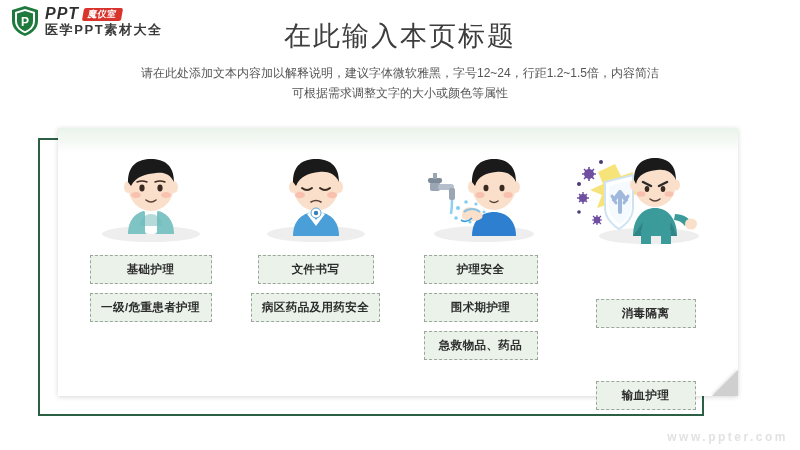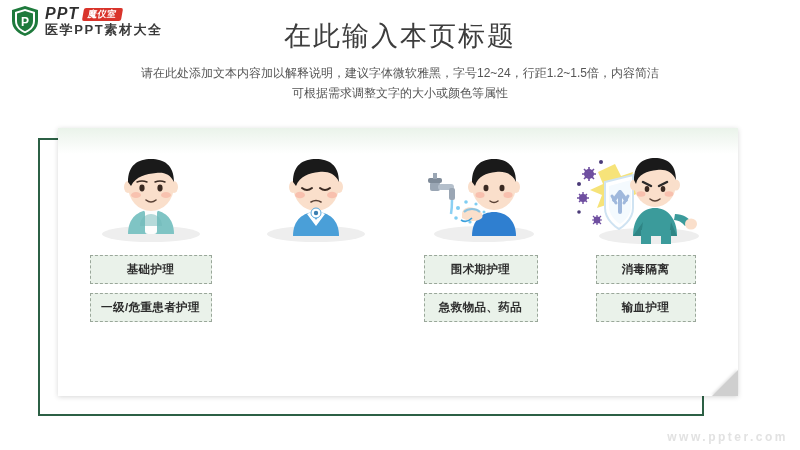--- a/index.html
+++ b/index.html
@@ -161,21 +161,21 @@
     font-weight: bold;
     padding: 6px 10px;
     text-align: center;
     white-space: nowrap;
     box-sizing: border-box;
     letter-spacing: 0.4px;
   }
   .col-0 .chip { min-width: 122px; }
   .col-1 .chip { min-width: 116px; }
   .col-2 .chip { min-width: 114px; }
-  .col-3 .chip { min-width: 100px; }
+  .col-3 .chip { min-width: 100px; margin-top: 44px; }
 
   
   .watermark {
     position: absolute;
     right: 12px;
     bottom: 6px;
     font-size: 12px;
     color: #e2e2e2;
     letter-spacing: 2.5px;
     font-weight: bold;
@@ -255,20 +255,24 @@
           <ellipse cx="98" cy="45" rx="4" ry="6" fill="#fadfcb"></ellipse>
           <path d="M52 40 C52 23 62 17 75 17 C88 17 98 23 98 40 C94 31 86 29 78 30 C68 31 59 34 55 44 Z" fill="#1a1a1a"></path>
           <path d="M61 46 Q66 50 71 46" stroke="#3a2a22" stroke-width="2" fill="none" stroke-linecap="round"></path>
           <path d="M79 46 Q84 50 89 46" stroke="#3a2a22" stroke-width="2" fill="none" stroke-linecap="round"></path>
           <ellipse cx="59" cy="53" rx="5" ry="3.2" fill="#f7b8a6" opacity="0.8"></ellipse>
           <ellipse cx="91" cy="53" rx="5" ry="3.2" fill="#f7b8a6" opacity="0.8"></ellipse>
           <path d="M70 60 Q75 57 80 60" stroke="#5a4236" stroke-width="1.6" fill="none" stroke-linecap="round"></path>
           <circle cx="75" cy="71" r="5" fill="#ffffff" stroke="#5aa9dd" stroke-width="1"></circle>
           <circle cx="75" cy="71" r="2.2" fill="#3c7fb0"></circle>
         </svg>
+      </div>
+      <div class="chips">
+        <div class="chip">文件书写</div>
+        <div class="chip">病区药品及用药安全</div>
       </div>
     </div>
 
     <div class="col col-2">
       <div class="illus">
         <svg width="150" height="104" viewBox="0 0 150 104">
           <ellipse cx="78" cy="92" rx="50" ry="8" fill="#eeeeee"></ellipse>
           <path d="M66 94 C66 78 76 70 88 70 C100 70 110 78 110 94 Z" fill="#2f7fd0"></path>
           <ellipse cx="88" cy="44" rx="22" ry="24" fill="#fadfcb"></ellipse>
           <ellipse cx="66" cy="45" rx="4" ry="6" fill="#fadfcb"></ellipse>
@@ -290,20 +294,21 @@
           <circle cx="52" cy="66" r="2" fill="#7fcdf2"></circle>
           <circle cx="60" cy="60" r="1.8" fill="#7fcdf2"></circle>
           <circle cx="70" cy="62" r="1.6" fill="#7fcdf2"></circle>
           <circle cx="50" cy="76" r="1.8" fill="#7fcdf2"></circle>
           <circle cx="78" cy="70" r="1.5" fill="#7fcdf2"></circle>
           <circle cx="64" cy="80" r="1.6" fill="#7fcdf2"></circle>
           <path d="M66 76 C62 80 58 80 55 78" stroke="#3aa0dd" stroke-width="1.6" fill="none"></path>
         </svg>
       </div>
       <div class="chips">
+        <div class="chip">护理安全</div>
         <div class="chip">围术期护理</div>
         <div class="chip">急救物品、药品</div>
       </div>
     </div>
 
     <div class="col col-3">
       <div class="illus">
         <svg width="150" height="104" viewBox="0 0 150 104">
           <ellipse cx="78" cy="94" rx="50" ry="8" fill="#eeeeee"></ellipse>
           <path d="M44 22 L50 34 L62 30 L58 44 L70 50 L56 56 L60 68 L48 64 L42 76 L38 62 L26 66 L31 53 L19 48 L32 42 L27 30 Z" fill="#f5e06a" opacity="0.9"></path>

